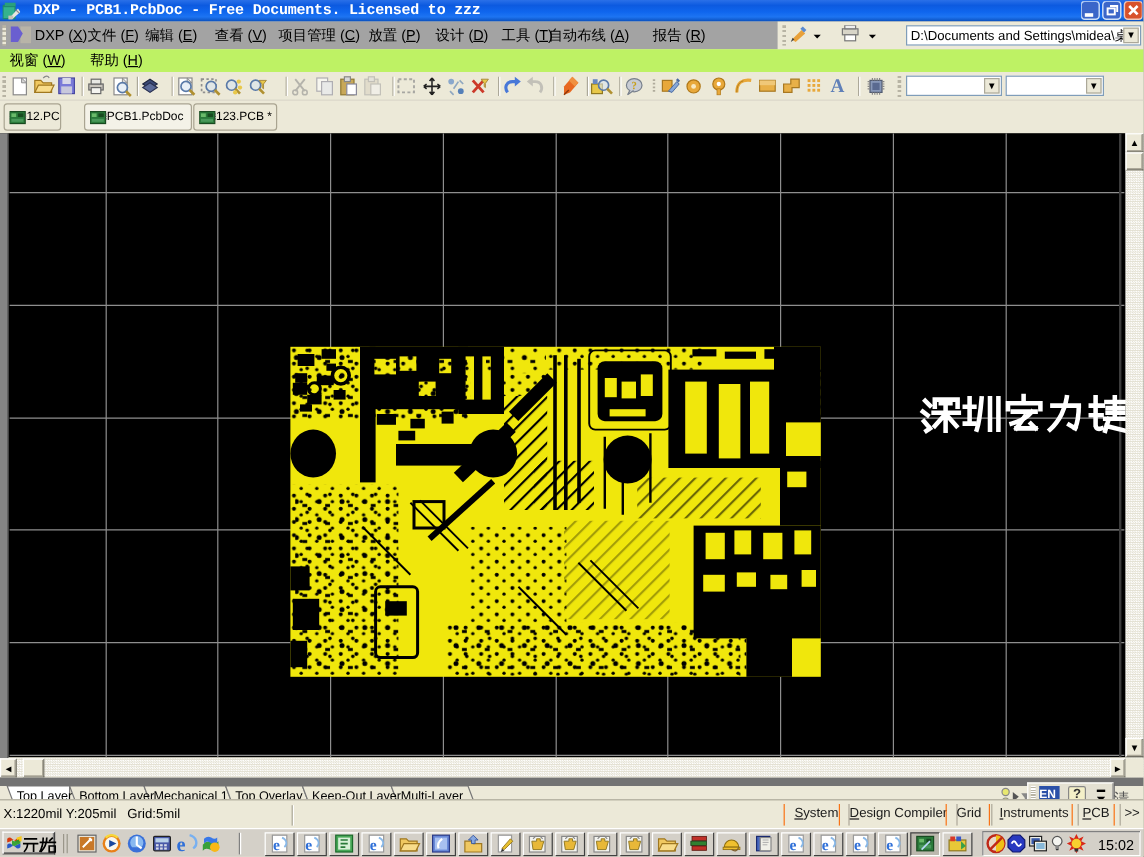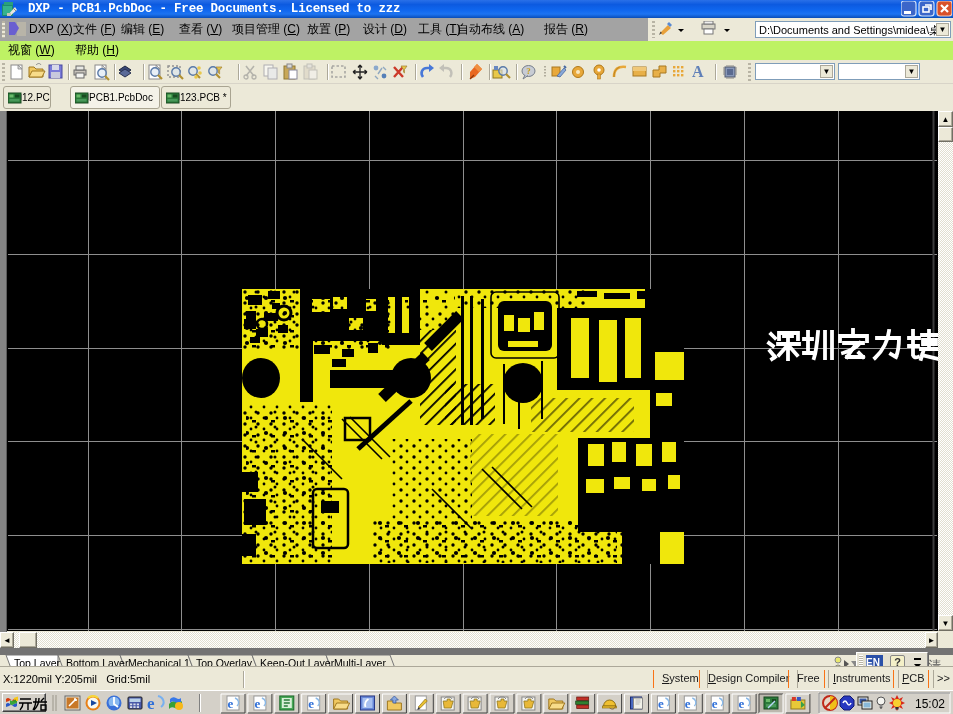--- a/index.html
+++ b/index.html
@@ -497,21 +497,21 @@
         <path d="M2 9 l3.5 4 3.5 -4 z" fill="#000"></path>
       </svg>
 </div>
 <span class="cjk" style="position:absolute;left:928px;top:2px;font-size:13px;color:#555">清除</span>
 </div>
 <div class="abs" id="statusbar">
 <span style="position:absolute;left:3px;top:6px;font-size:11px;color:#000">X:1220mil Y:205mil&nbsp;&nbsp;&nbsp;Grid:5mil</span>
 <div class="sep" style="left:243px;top:4px;height:17px"></div>
 <span class="panelbtn" style="left:653px"><u>S</u>ystem</span>
 <span class="panelbtn" style="left:699px"><u>D</u>esign Compiler</span>
-<span class="panelbtn" style="left:788px">Free</span>
+<span class="panelbtn" style="left:788px">Grid</span>
 <span class="panelbtn" style="left:824px"><u>I</u>nstruments</span>
 <span class="panelbtn" style="left:893px"><u>P</u>CB</span>
 <span class="panelbtn" style="left:928px">&gt;&gt;</span>
 </div>
 <div class="abs" id="taskbar">
 <div style="position:absolute;left:2px;top:2px;width:44px;height:19px;background:#d4d0c8;border:1px solid #404040;border-top-color:#fff;border-left-color:#fff;box-shadow:inset -1px -1px 0 #808080;font-weight:bold;font-size:12px">
 <svg style="position:absolute;left:2px;top:2px" width="14" height="13">
         <g>
           <path d="M1 3 q2 -2 4 0 q2 2 4 0 l3 -1 v3 q-2 2 -4 0 q-2 -2 -4 0 l-3 1 z" fill="#d83a10"></path>
           <path d="M1 8 q2 -2 4 0 q2 2 4 0 l3 -1 v3 q-2 2 -4 0 q-2 -2 -4 0 l-3 1 z" fill="#2858c8"></path>

